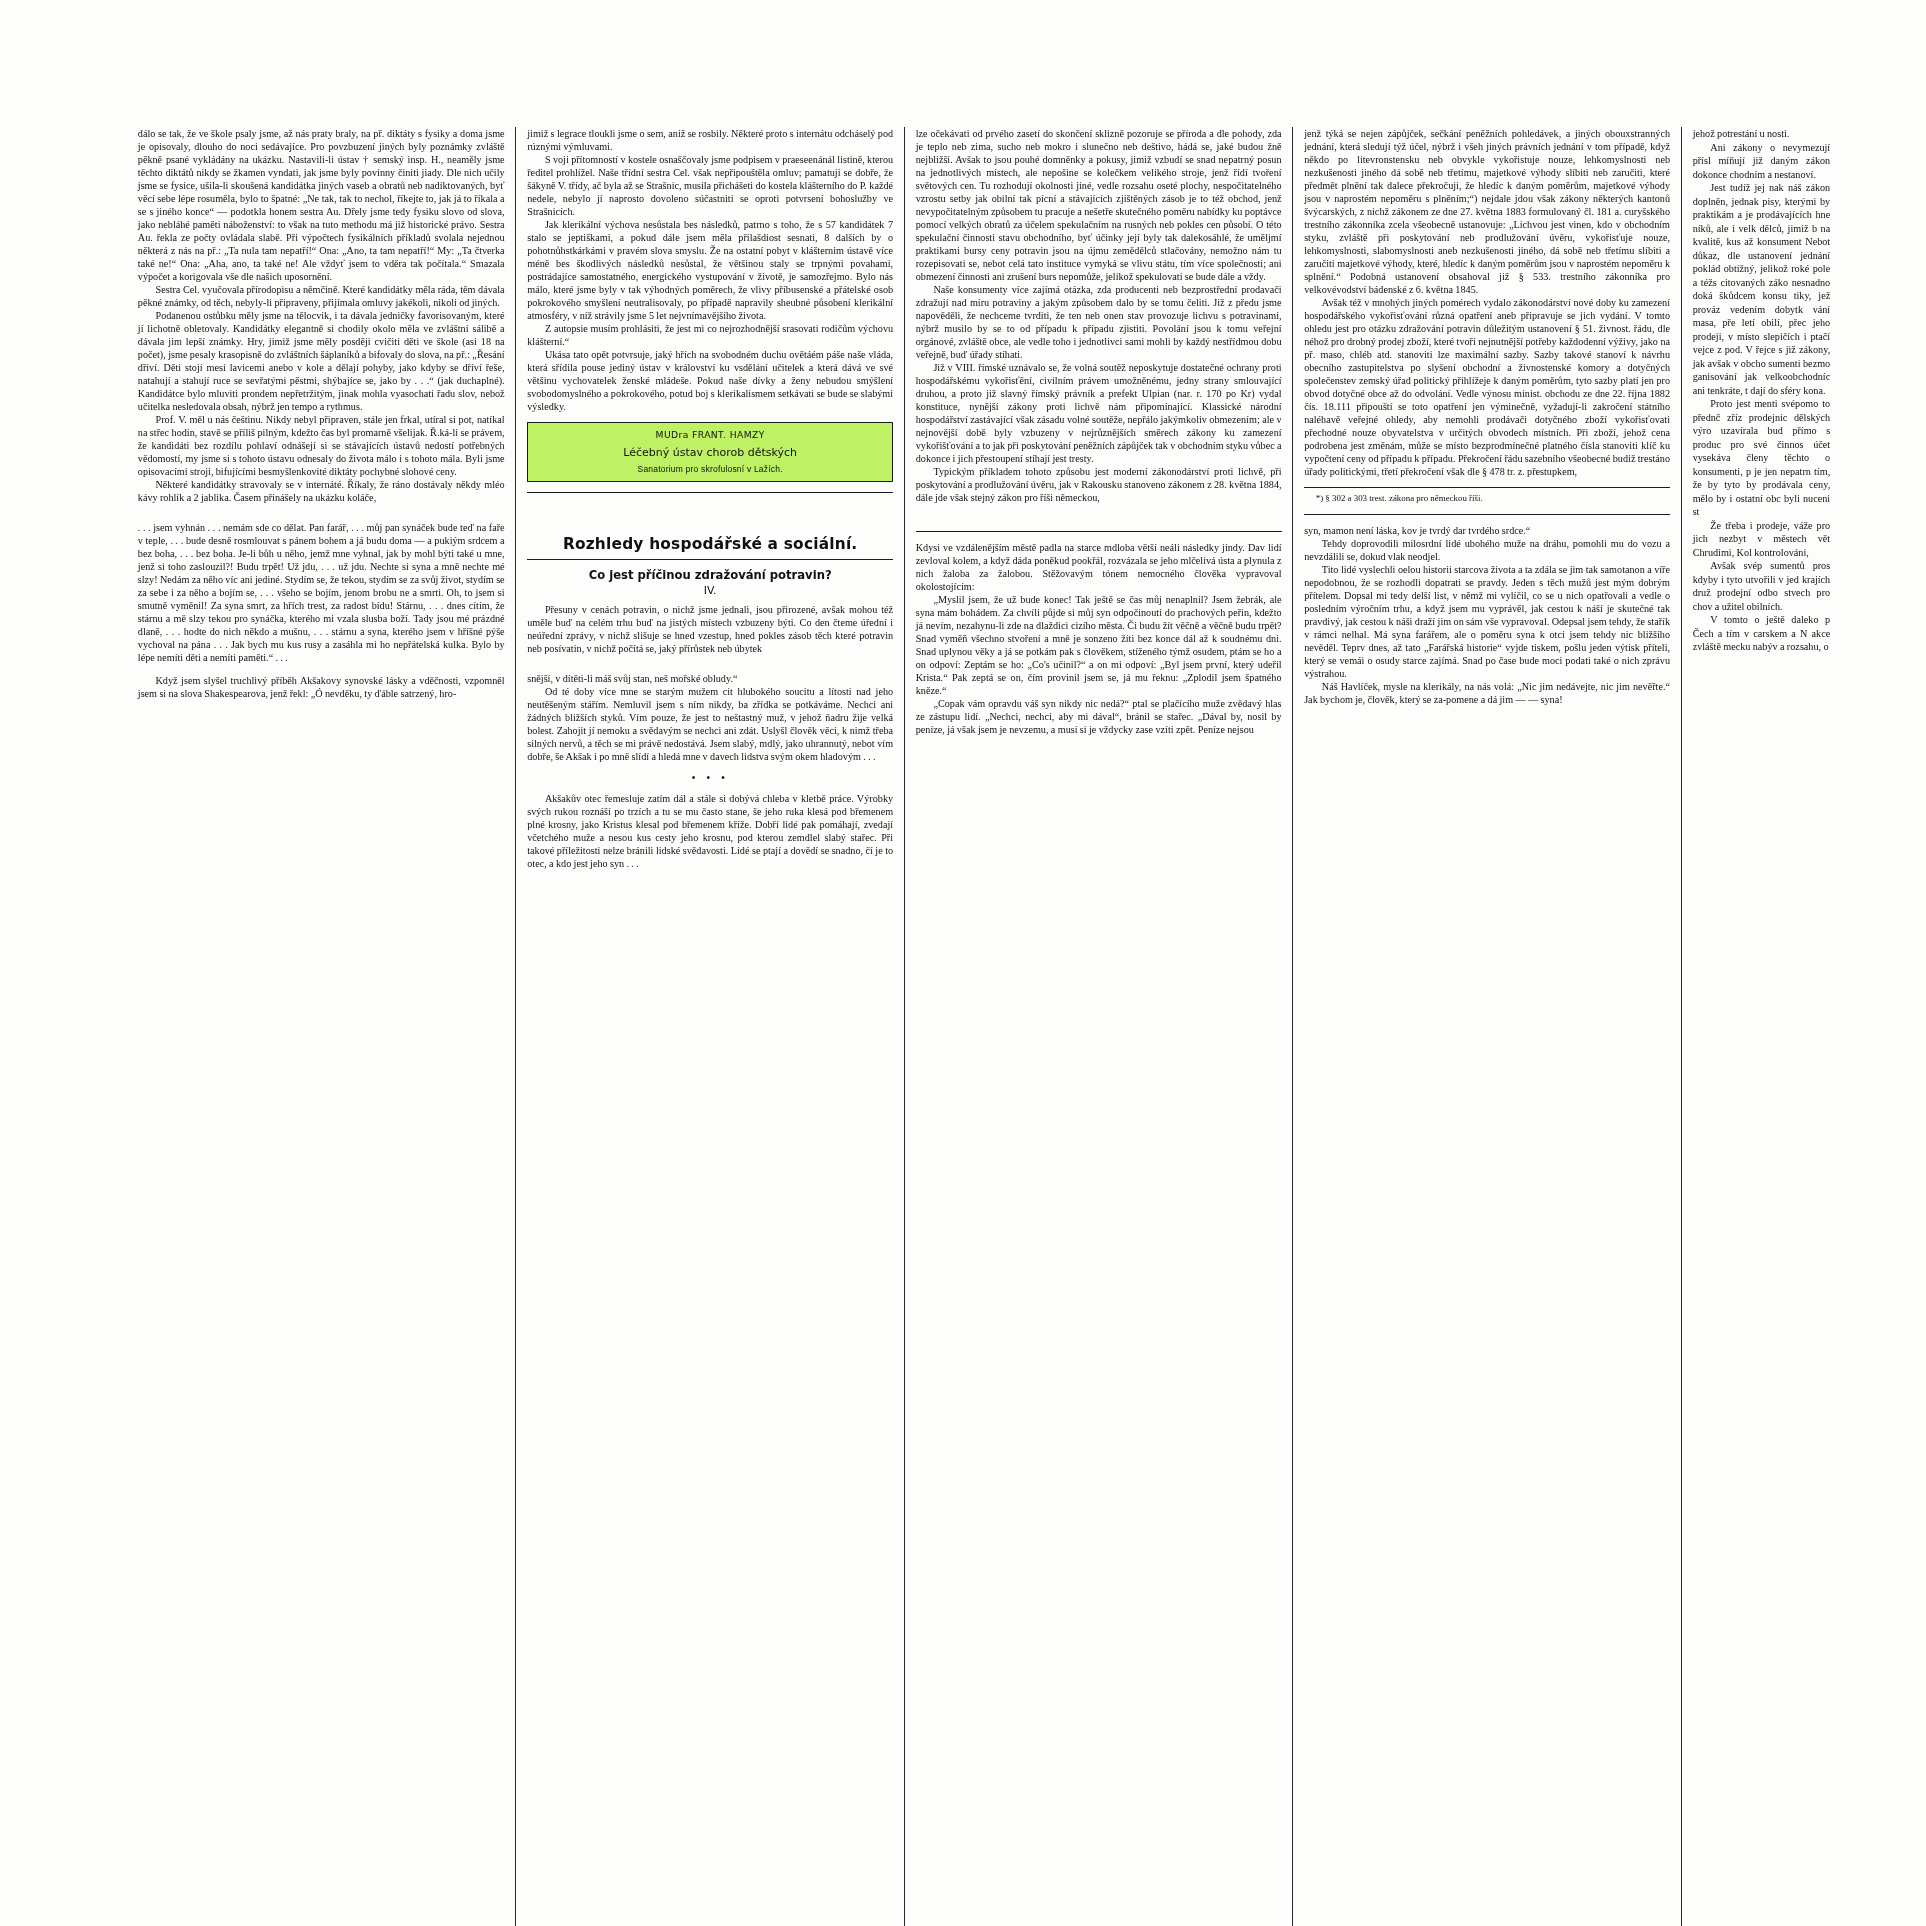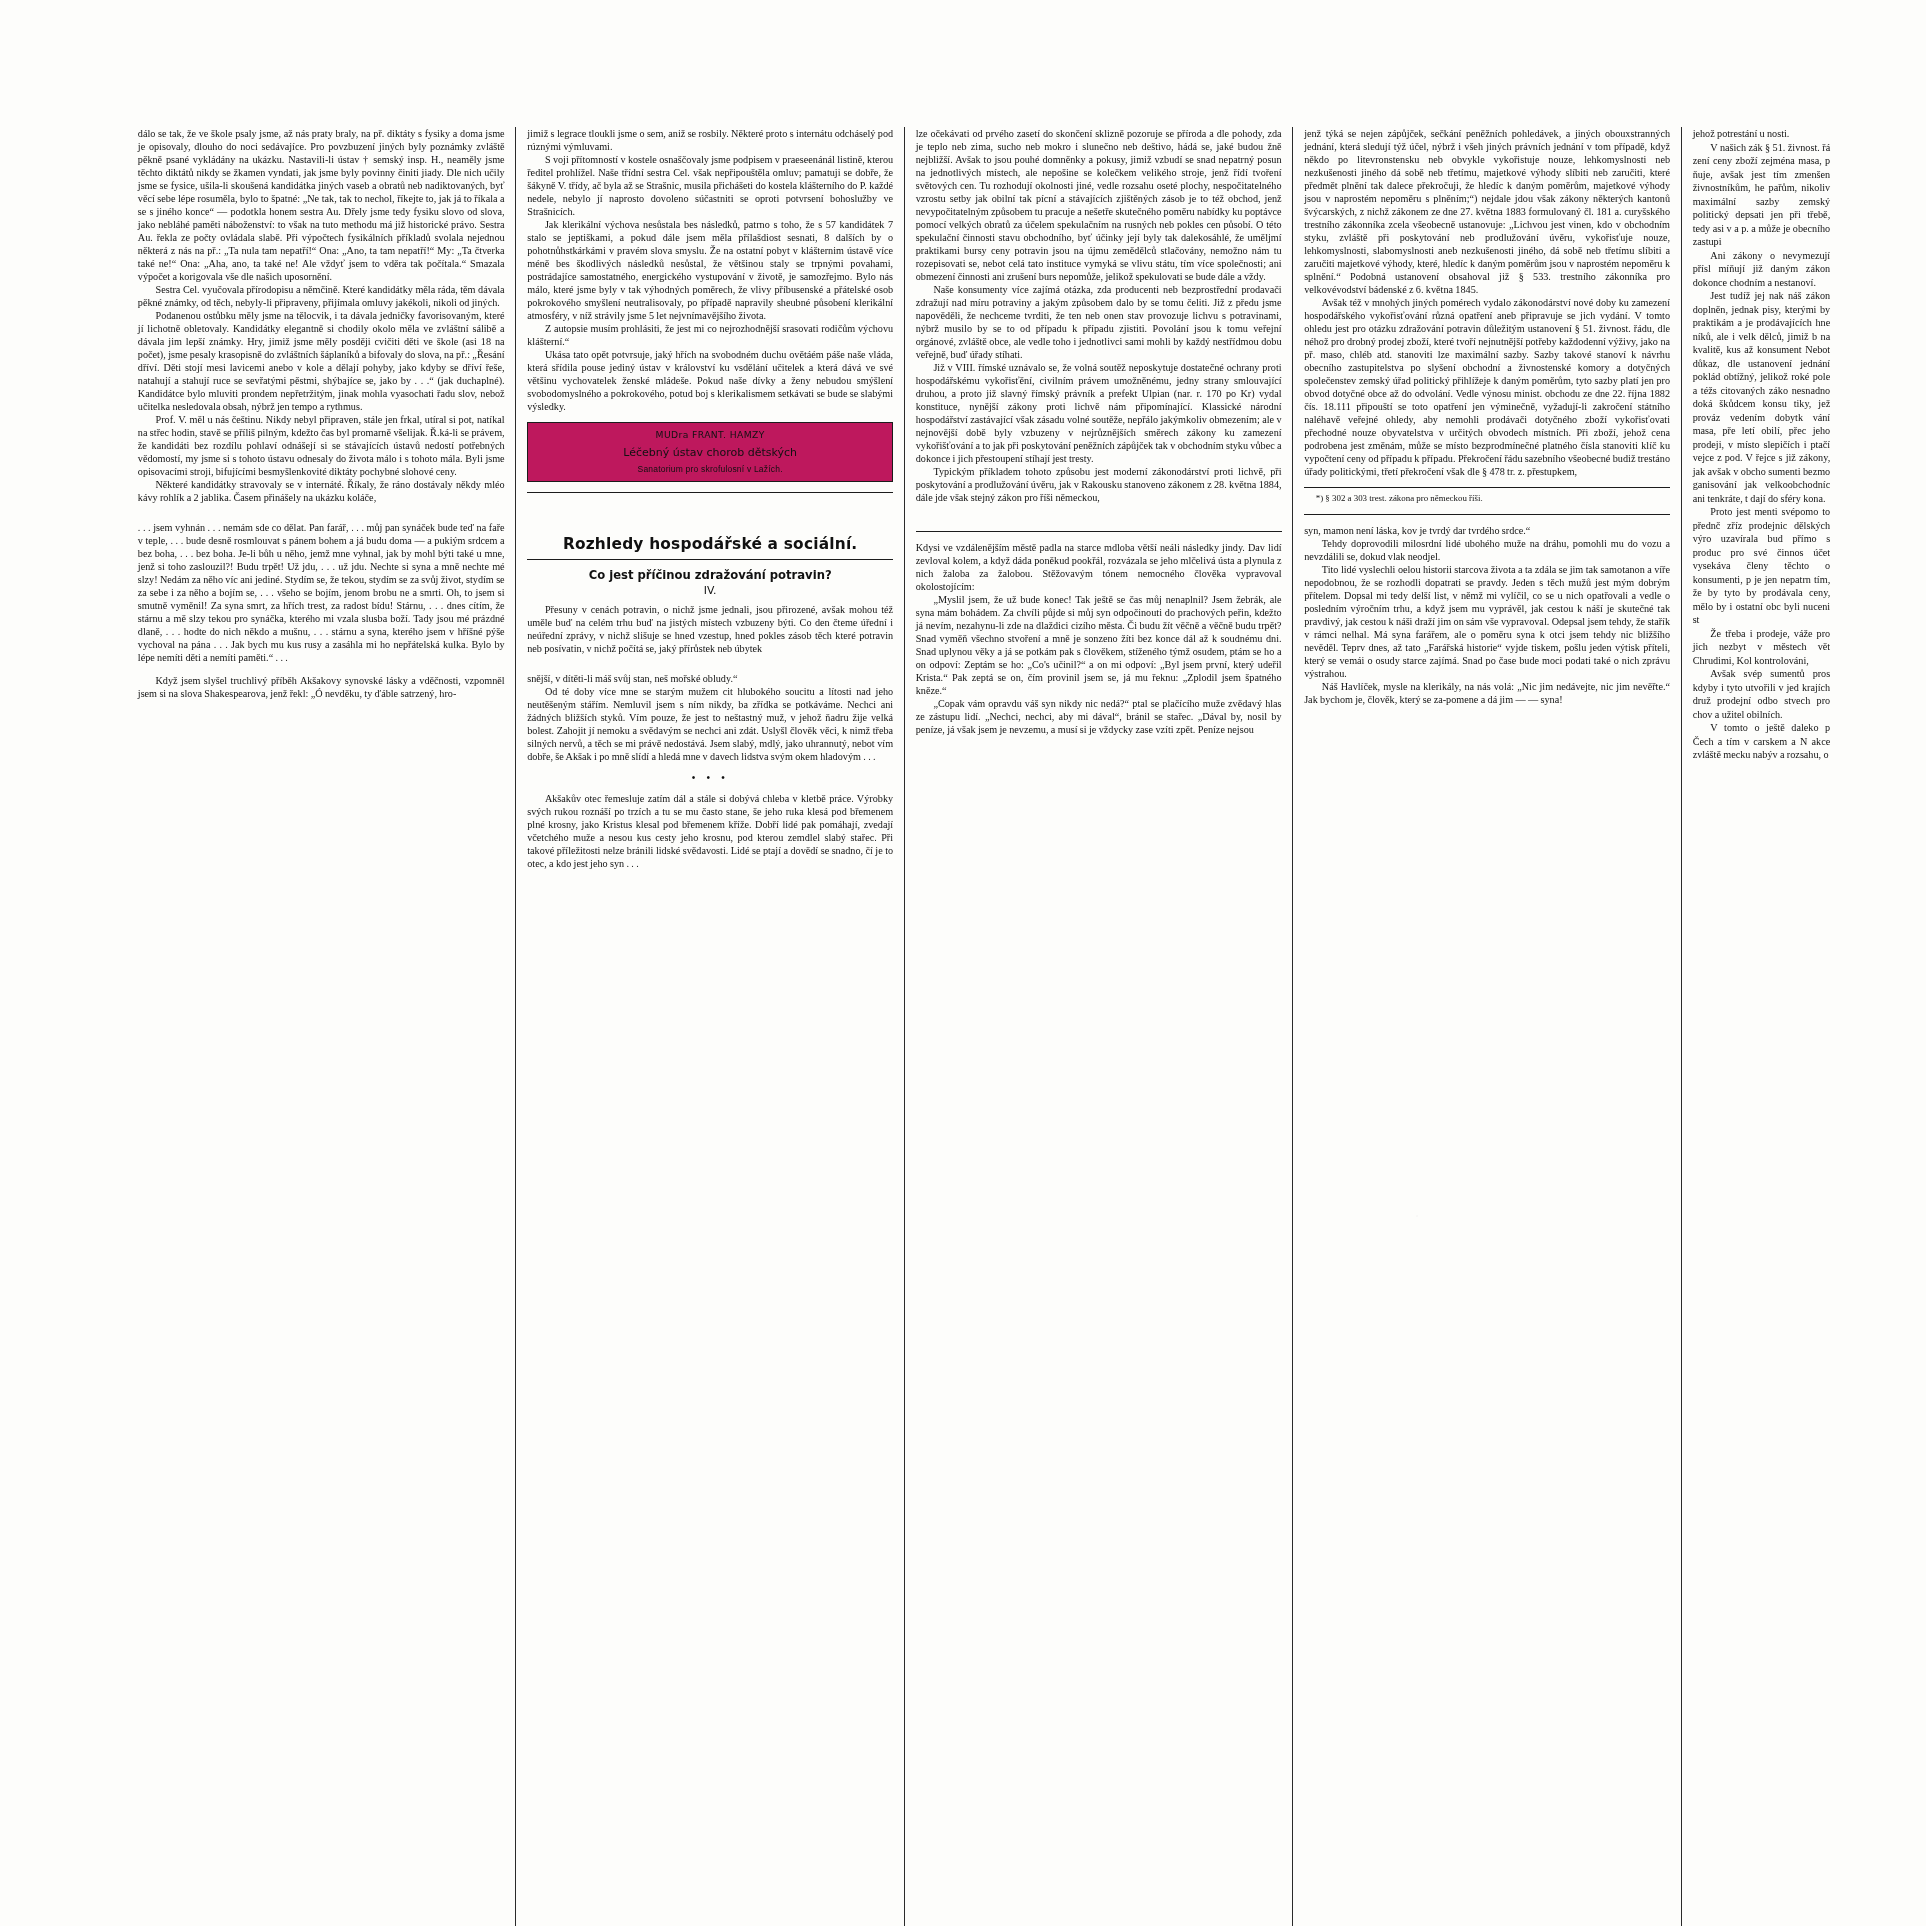--- a/index.html
+++ b/index.html
@@ -82,21 +82,21 @@
     letter-spacing: 0.2px;
     display: block;
     margin-top: 36px;
   }
   
   .ad-box {
     border: 1.2px solid #1c1c1c;
     margin: 8.5px 0 7.7px 0;
     padding: 6.2px 3.9px 7px 3.9px;
     text-align: center;
-    background: #be185d;
+    background: #bef264;
   }
   .ad-box .ad-pre {
     font-family: "DejaVu Sans", sans-serif;
     font-size: 9.2px;
     letter-spacing: 0.4px;
     display: block;
     margin-bottom: 3.9px;
   }
   .ad-box .ad-title {
     font-family: "DejaVu Sans", sans-serif;
@@ -233,21 +233,20 @@
       <hr class="rule">
 
       <p class="body cont">syn, mamon není láska, kov je tvrdý dar tvrdého srdce.“</p>
       <p class="body">Tehdy doprovodili milosrdní lidé ubohého muže na dráhu, pomohli mu do vozu a nevzdálili se, dokud vlak neodjel.</p>
       <p class="body">Tito lidé vyslechli oelou historii starcova života a ta zdála se jim tak samotanon a víře nepodobnou, že se rozhodli dopatrati se pravdy. Jeden s těch mužů jest mým dobrým přítelem. Dopsal mi tedy delší list, v němž mi vylíčil, co se u nich opatřovali a vedle o posledním výročním trhu, a když jsem mu vyprávěl, jak cestou k náší je skutečné tak pravdivý, jak cestou k náši draží jim on sám vše vypravoval. Odepsal jsem tehdy, že stařík v rámci nelhal. Má syna farářem, ale o poměru syna k otci jsem tehdy nic bližšího nevěděl. Teprv dnes, až tato „Farářská historie“ vyjde tiskem, pošlu jeden výtisk příteli, který se vemái o osudy starce zajímá. Snad po čase bude moci podati také o nich zprávu výstrahou.</p>
       <p class="body">Náš Havlíček, mysle na klerikály, na nás volá: „Nic jim nedávejte, nic jim nevěřte.“ Jak bychom je, člověk, který se za-pomene a dá jim — — syna!</p>
     </div>
 
     <div class="col col-edge">
       <p class="body cont">jehož potrestání u nosti.</p>
-      <p class="body">V našich zák § 51. živnost. řá zení ceny zboží zejména masa, p ňuje, avšak jest tím zmenšen živnostníkům, he pařům, nikoliv maximální sazby zemský politický depsati jen při třebě, tedy asi v a p. a může je obecního zastupi</p>
       <p class="body">Ani zákony o nevymezují přísl míňují již daným zákon dokonce chodním a nestanoví.</p>
       <p class="body">Jest tudíž jej nak náš zákon doplněn, jednak pisy, kterými by praktikám a je prodávajících hne níků, ale i velk dělců, jimiž b na kvalitě, kus až konsument Nebot důkaz, dle ustanovení jednání poklád obtížný, jelikož roké pole a téžs citovaných záko nesnadno doká škůdcem konsu tiky, jež prováz vedením dobytk vání masa, pře letí obilí, přec jeho prodeji, v místo slepičích i ptačí vejce z pod. V řejce s již zákony, jak avšak v obcho sumenti bezmo ganisování jak velkoobchodníc ani tenkráte, t dají do sféry kona.</p>
       <p class="body">Proto jest menti svépomo to přednč zříz prodejnic dělských výro uzavírala bud přímo s produc pro své činnos účet vysekáva členy těchto o konsumenti, p je jen nepatrn tím, že by tyto by prodávala ceny, mělo by i ostatní obc byli nuceni st</p>
       <p class="body">Že třeba i prodeje, váže pro jich nezbyt v městech vět Chrudimi, Kol kontrolováni,</p>
       <p class="body">Avšak svép sumentů pros kdyby i tyto utvořili v jed krajích druž prodejní odbo stvech pro chov a užitel obilních.</p>
       <p class="body">V tomto o ještě daleko p Čech a tím v carskem a N akce zvláště mecku nabýv a rozsahu, o</p>
     </div>
 
   </div>
 </div>

